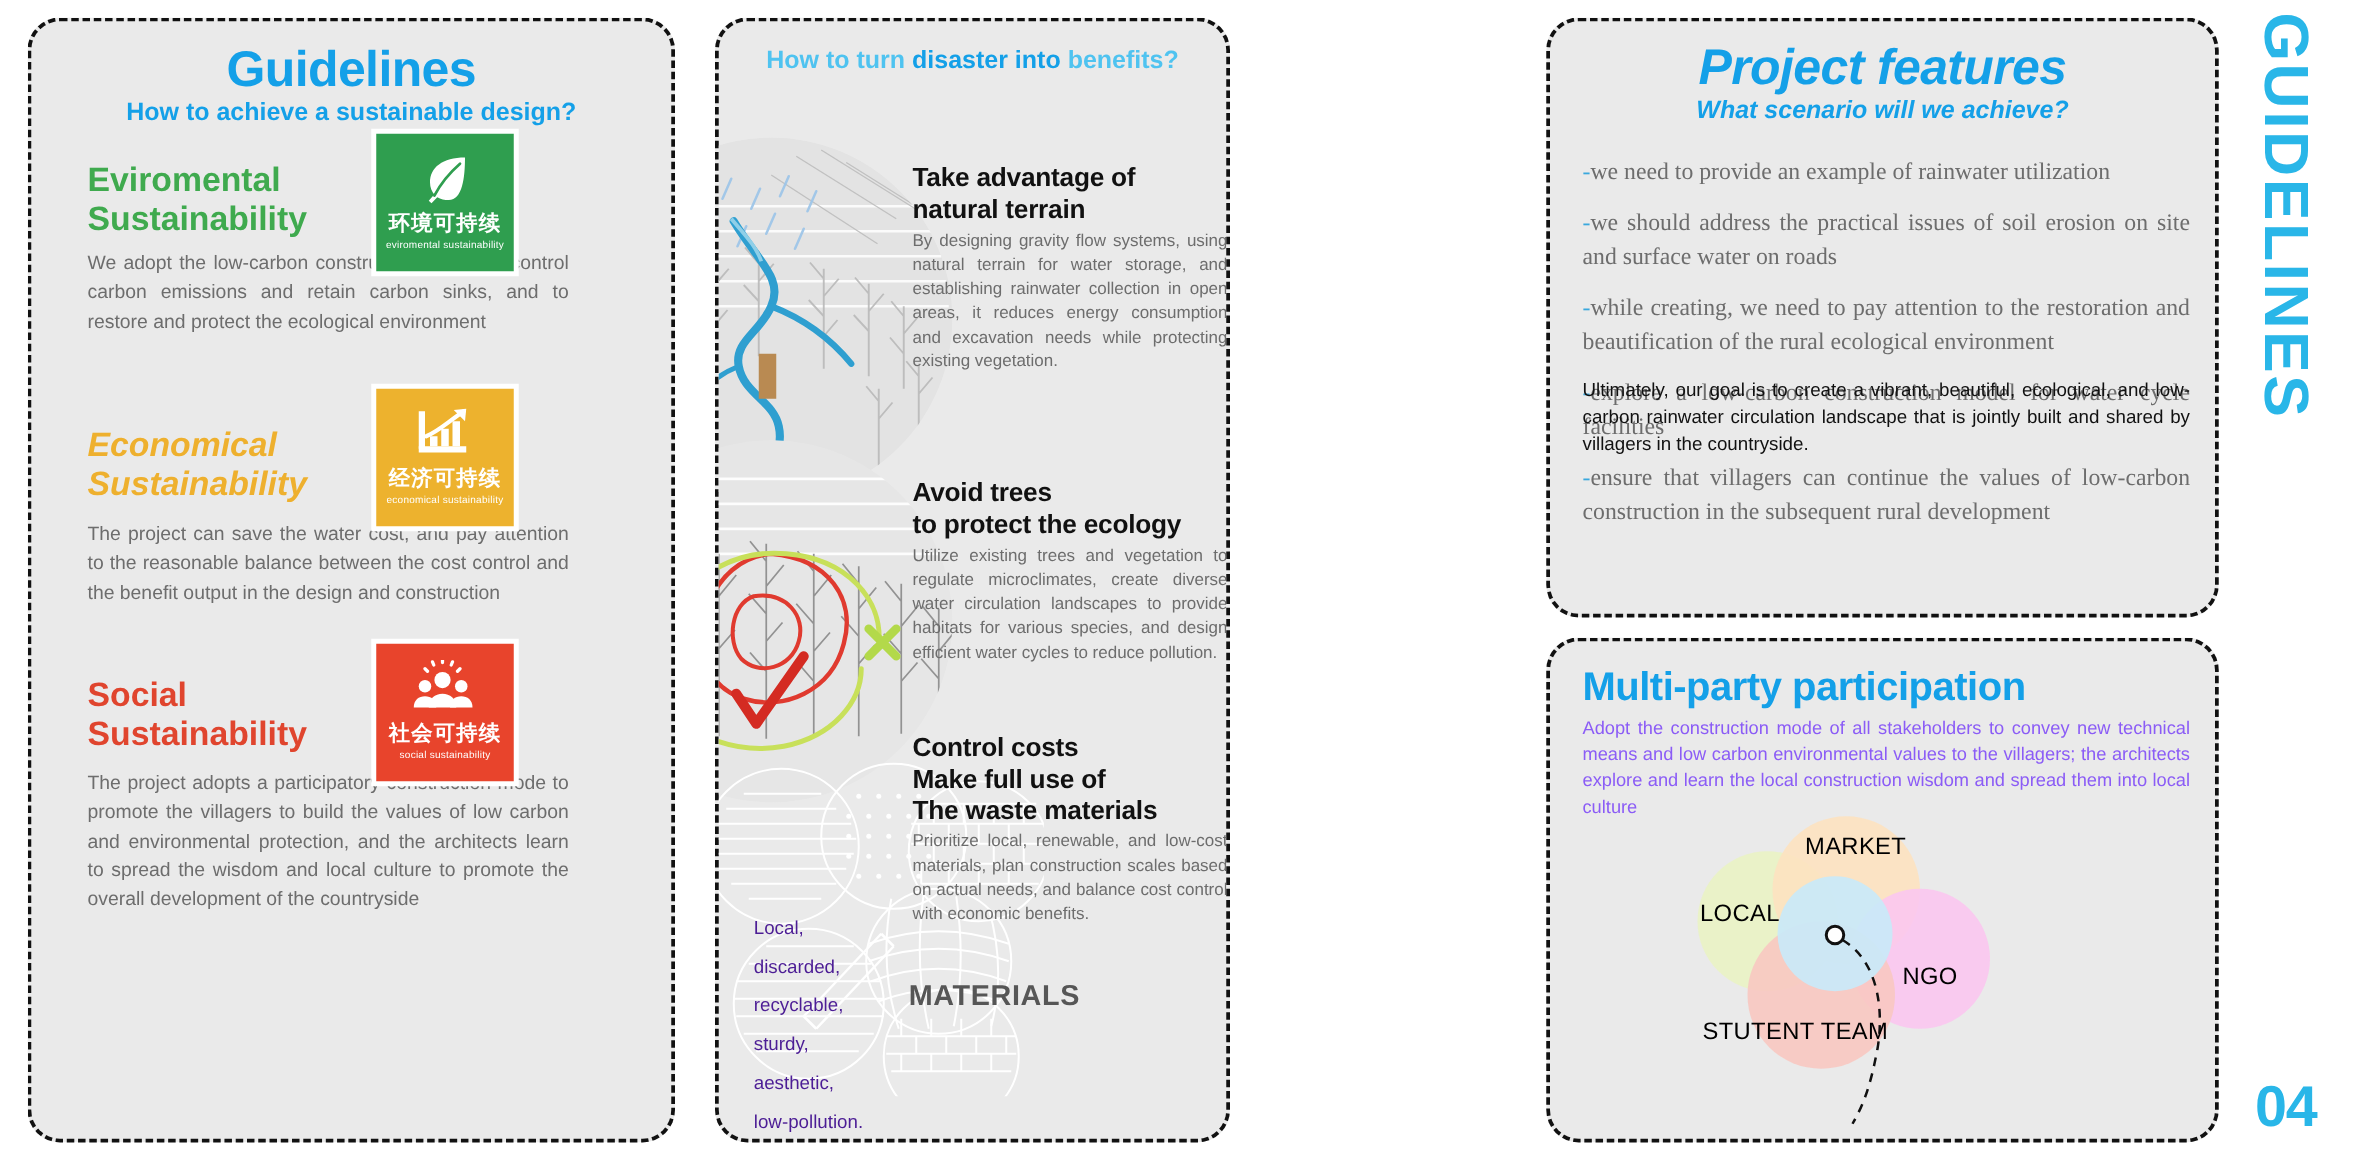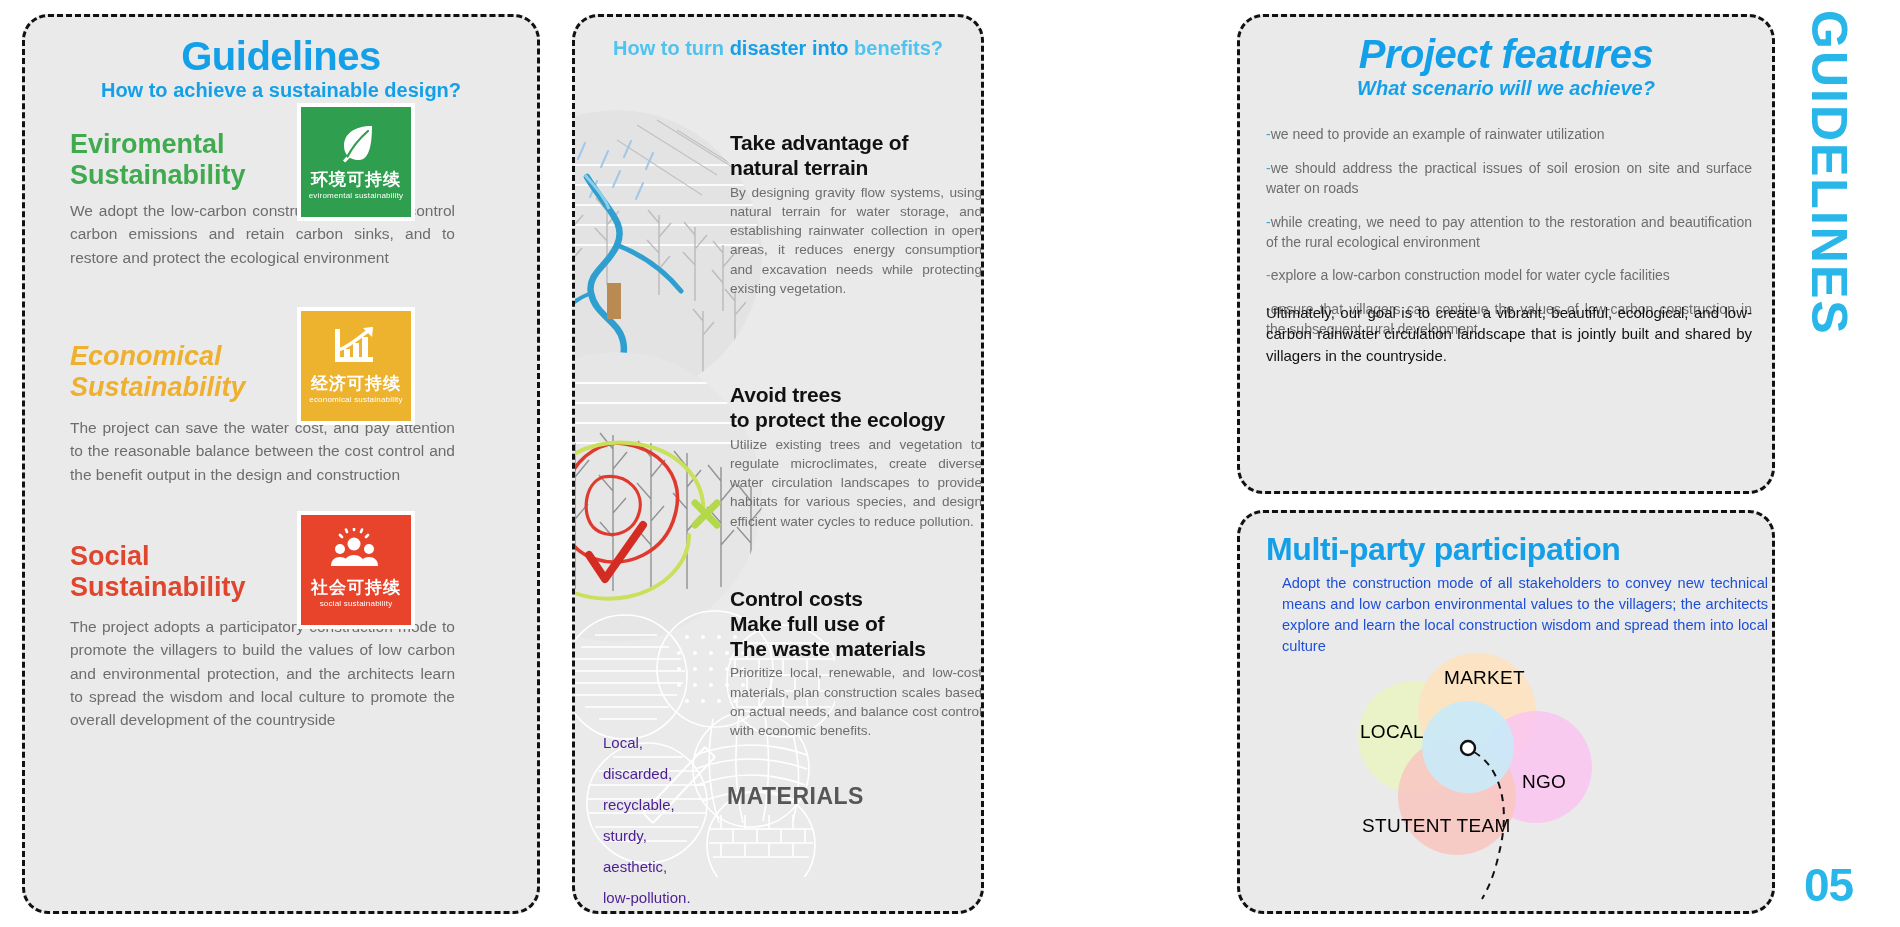--- a/index.html
+++ b/index.html
@@ -110,37 +110,37 @@
     font-size: 15px; color: #4c1d95; font-weight: 500; line-height: 2.07;
   }
   .mat-word {
     position: absolute; left: 156px; top: 763px;
     font-size: 23px; font-weight: bold; color: #565656; letter-spacing: 0.5px;
   }
 
   
   .pf-list { position: absolute; left: 26px; top: 108px; width: 486px; }
   .pf-item {
-    font-size: 14px; color: #6d6d6d; line-height: 1.42;
-    text-align: justify; margin-bottom: 14px;
+    font-size: 19px; color: #6d6d6d; line-height: 1.42;
+    text-align: justify; margin-bottom: 14px; font-family: Liberation Serif, serif;
   }
   .pf-item .dash { color: #3aa8dd; }
   .pf-final {
     position: absolute; left: 26px; top: 285px; width: 486px;
     font-size: 15px; color: #111111; line-height: 1.42; text-align: justify;
   }
 
   
   #panel-multiparty .mp-title {
     position: absolute; left: 26px; top: 18px;
     color: #14a0e8; font-weight: bold; font-size: 32px; letter-spacing: -0.4px;
   }
   .mp-body {
-    position: absolute; left: 42px; top: 60px; width: 486px;
-    font-size: 14.6px; color: #1d4ed8; line-height: 1.45; text-align: justify;
+    position: absolute; left: 26px; top: 60px; width: 486px;
+    font-size: 14.6px; color: #8b5cf6; line-height: 1.45; text-align: justify;
   }
   .venn { position: absolute; left: 100px; top: 140px; width: 380px; height: 250px; }
   .venn-circle { position: absolute; border-radius: 50%; }
   .venn-label {
     position: absolute; font-size: 19px; font-weight: 500; color: #000;
     letter-spacing: 0.3px; white-space: nowrap;
   }
 
   
   .rail-text {
@@ -463,15 +463,15 @@
 
         <div class="venn-label" style="left:104px; top:14px;">MARKET</div>
         <div class="venn-label" style="left:20px;  top:68px;">LOCAL</div>
         <div class="venn-label" style="left:182px; top:118px;">NGO</div>
         <div class="venn-label" style="left:22px;  top:162px;">STUTENT TEAM</div>
       </div>
     </div>
   </div>
 
   <div class="rail-text">GUIDELINES</div>
-  <div class="page-num">05</div>
+  <div class="page-num">04</div>
 
 </div>
 
 </body></html>

